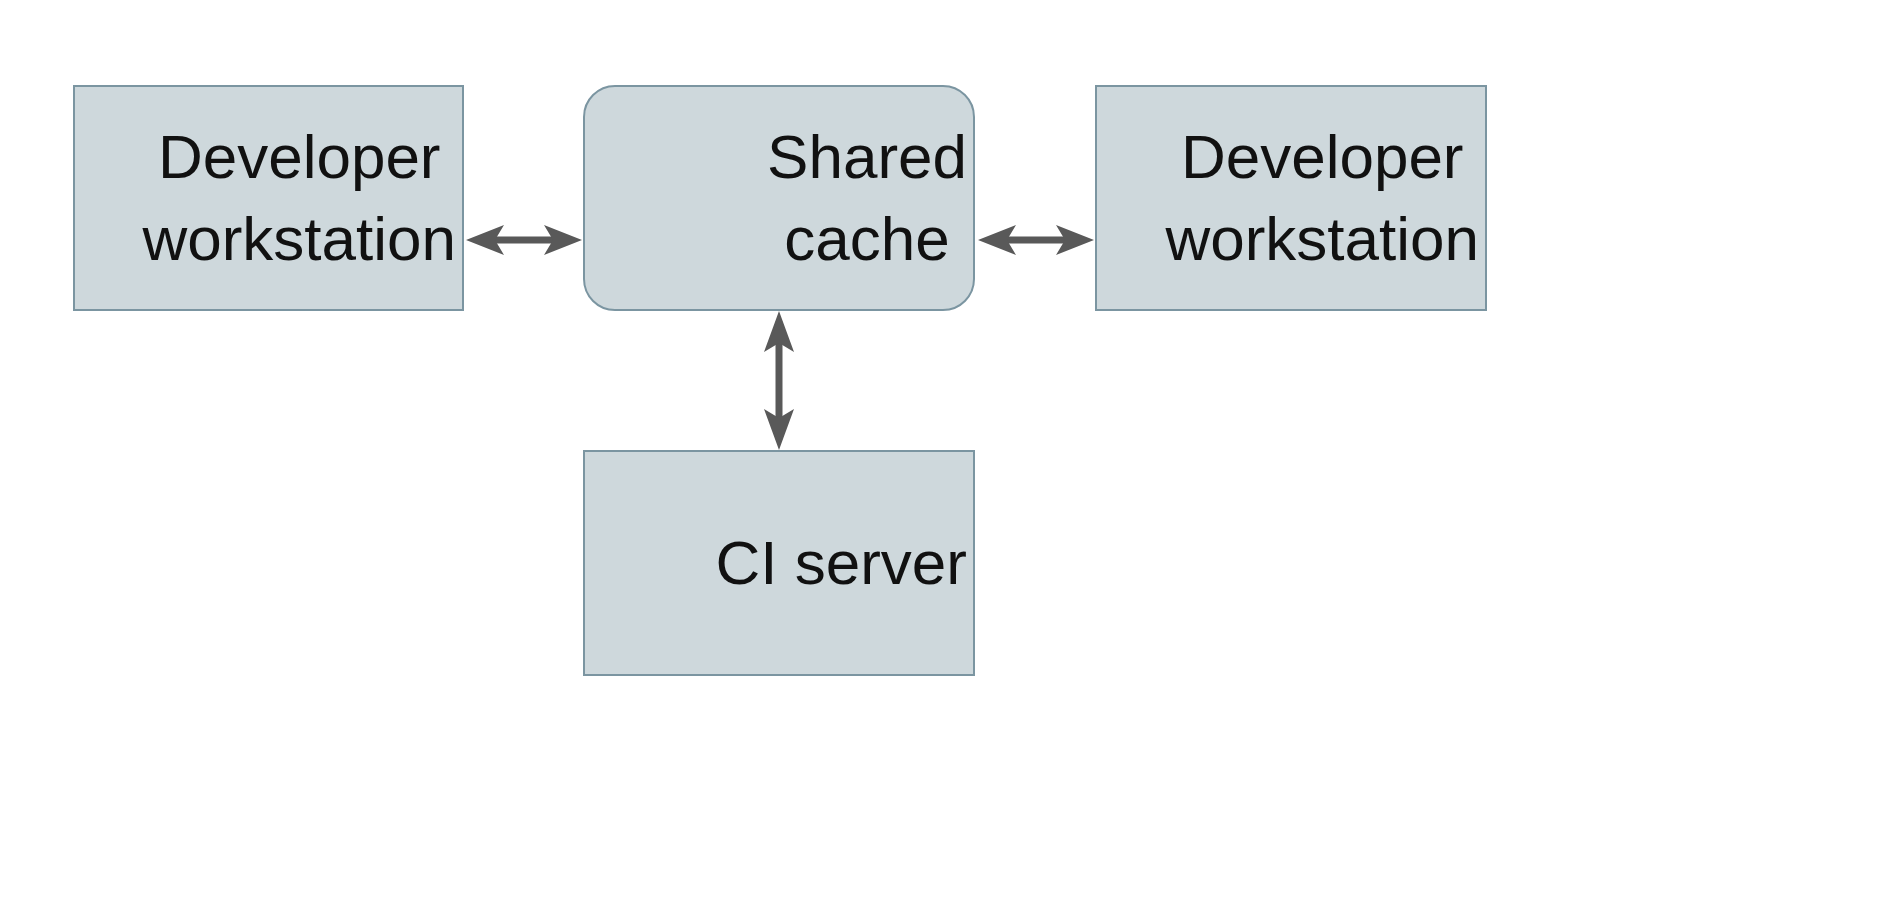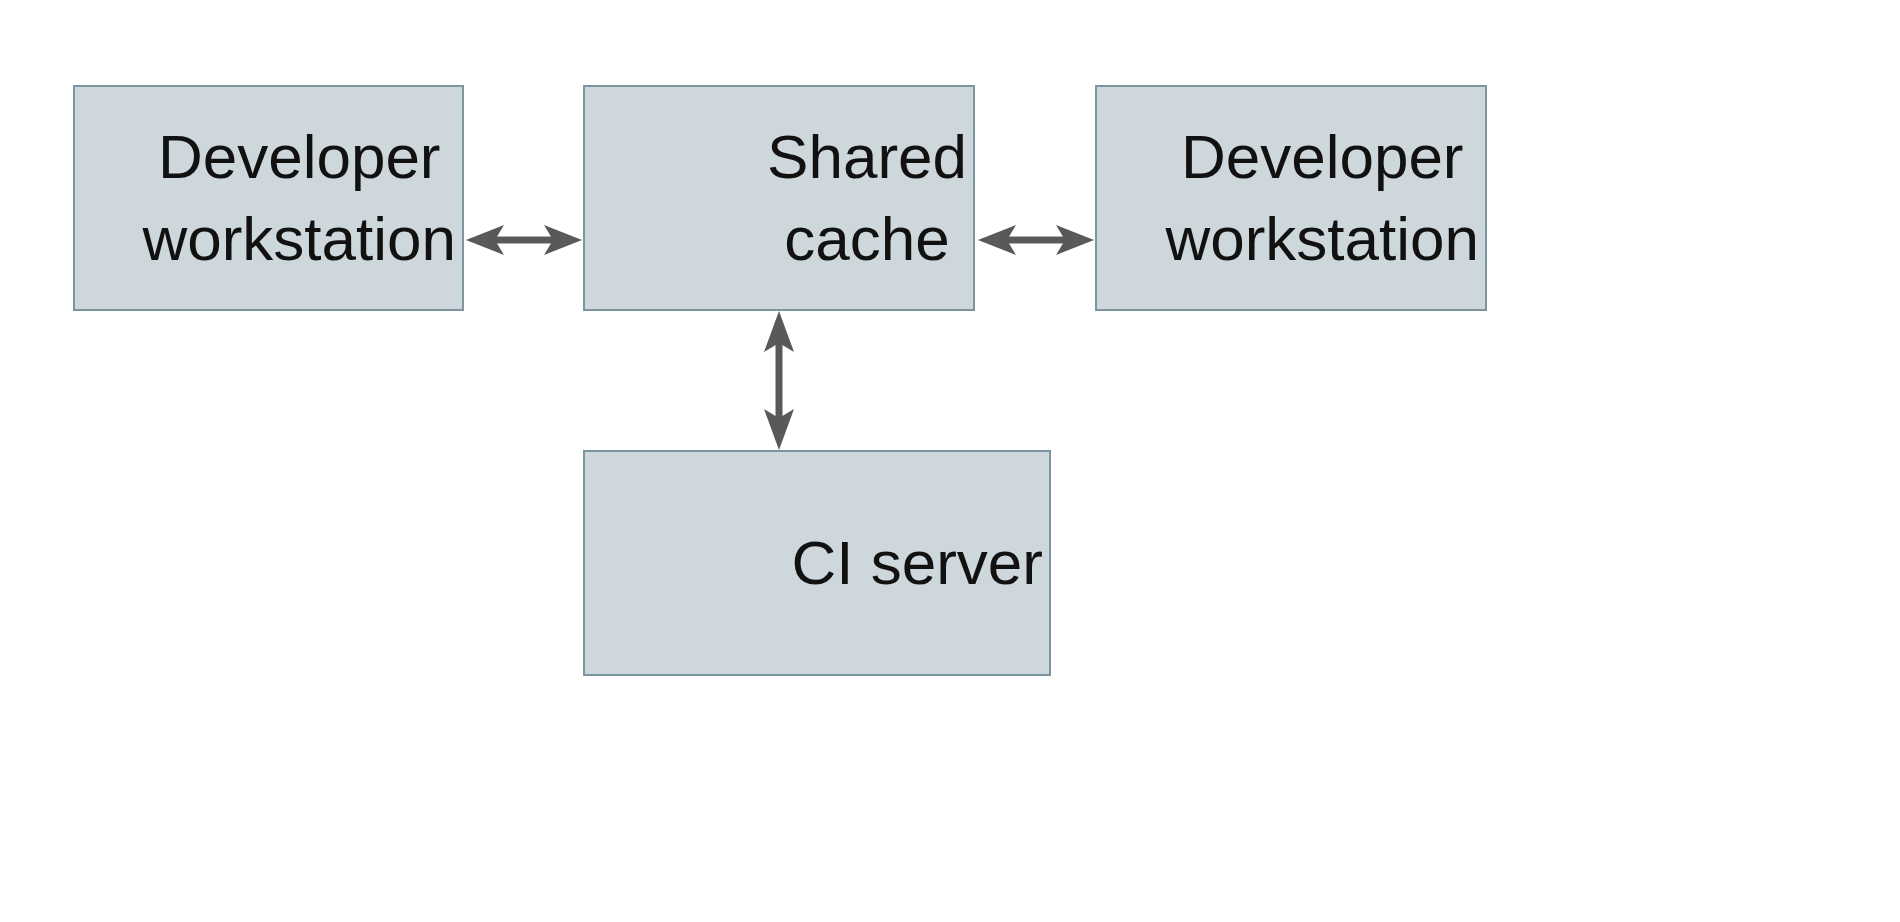--- a/index.html
+++ b/index.html
@@ -67,27 +67,27 @@
       <polygon points="779,311 764,352 779,343 794,352" fill="#595959"></polygon>
       <polygon points="779,450 764,409 779,418 794,409" fill="#595959"></polygon>
     </g>
   </svg>
 
   <div class="node" style="left:73px; top:85px; width:391px; height:226px;">
     <span class="node-label">Developer
 workstation</span>
   </div>
 
-  <div class="node" style="left:583px; top:85px; width:392px; height:226px;">
+  <div class="node" style="left:583px; top:85px; width:392px; height:226px;border-radius:32px;">
     <span class="node-label">Shared
 cache</span>
   </div>
 
   <div class="node" style="left:1095px; top:85px; width:392px; height:226px;">
     <span class="node-label">Developer
 workstation</span>
   </div>
 
-  <div class="node" style="left:583px; top:450px; width:468px; height:226px;">
+  <div class="node" style="left:583px; top:450px; width:392px; height:226px;">
     <span class="node-label">CI server</span>
   </div>
 
 </div>
 
 </body></html>

